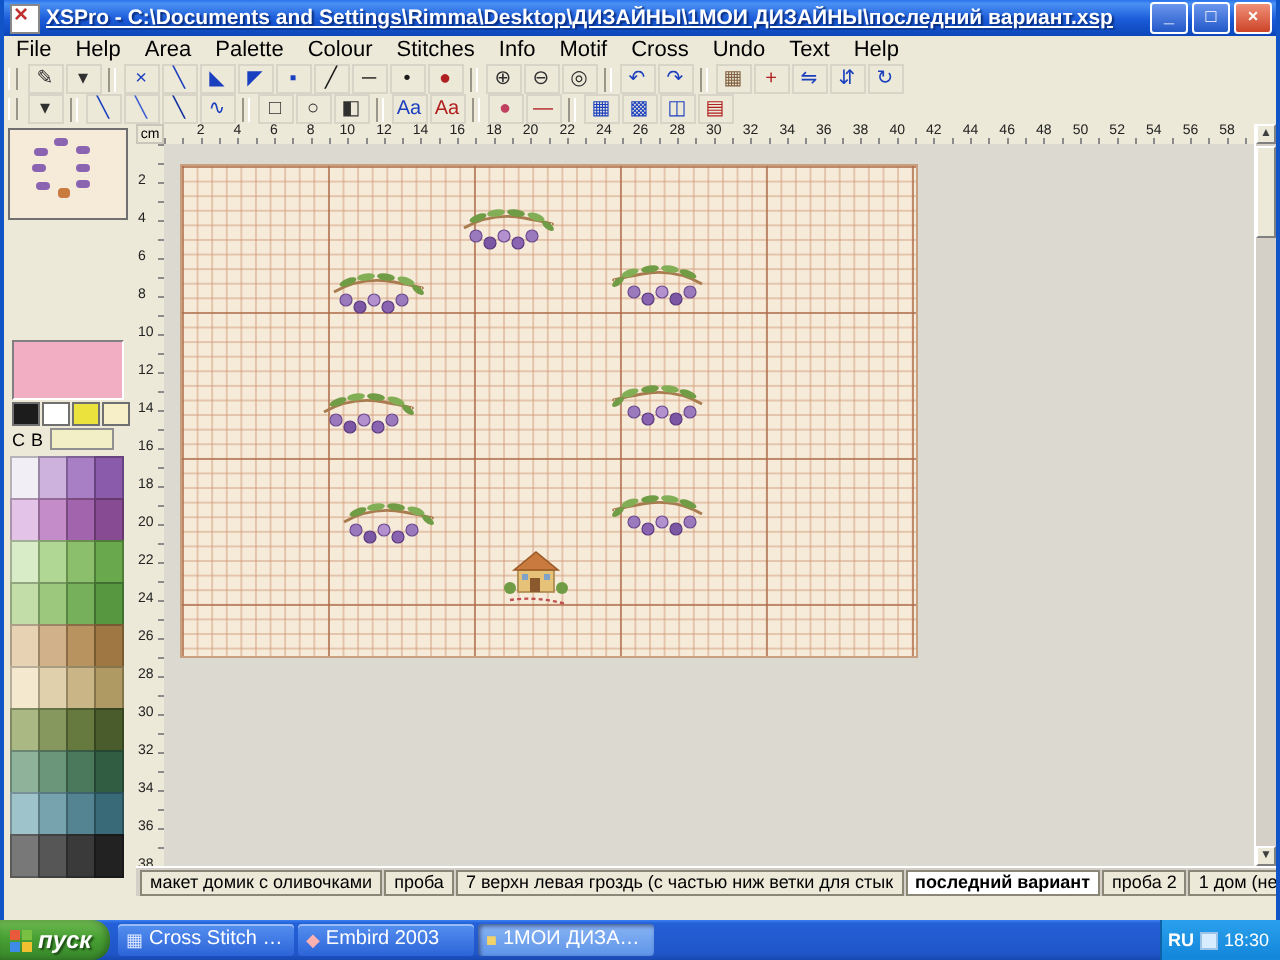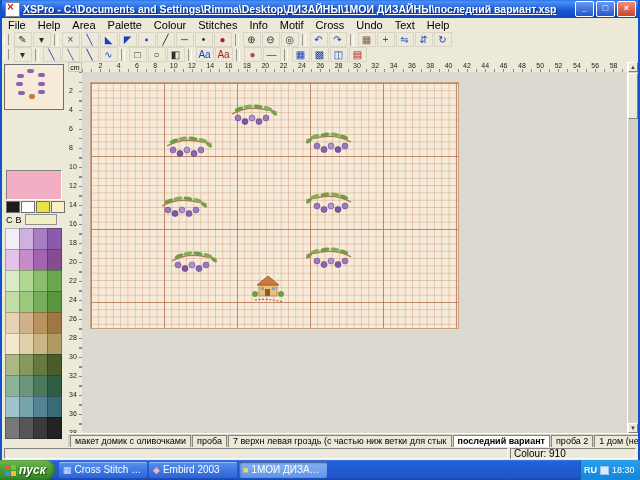--- a/index.html
+++ b/index.html
@@ -438,24 +438,20 @@
   </div>
 
   <div class="v-scroll">
     <div class="scr-btn" style="top:0;">▲</div>
     <div class="scr-thumb"></div>
     <div class="scr-btn" style="bottom:0;">▼</div>
   </div>
 
   <div class="tab-bar"><span class="sheet-tab">макет домик с оливочками</span><span class="sheet-tab">проба</span><span class="sheet-tab">7 верхн левая гроздь (с частью ниж ветки для стык</span><span class="sheet-tab active">последний вариант</span><span class="sheet-tab">проба 2</span><span class="sheet-tab">1 дом (не весь для стыковки)</span></div>
 
-  <div class="statusbar">
-    <div class="status-panel left"></div>
-    <div class="status-panel right">Colour: 910</div>
-  </div>
 
 </div>
 
 <div class="taskbar">
   <div class="start-btn">
     <span class="flag">
       <i style="background:#e85a3c;"></i>
         <i style="background:#7ac143;"></i>
       <i style="background:#3c8ce8;"></i>
         <i style="background:#f0c030;"></i>

